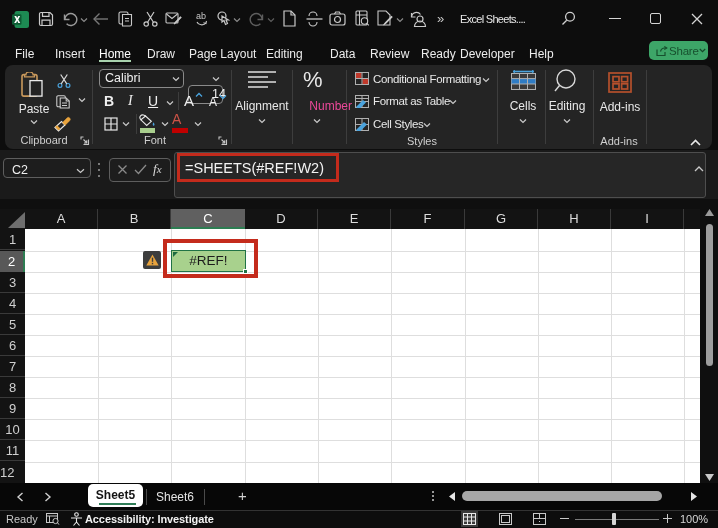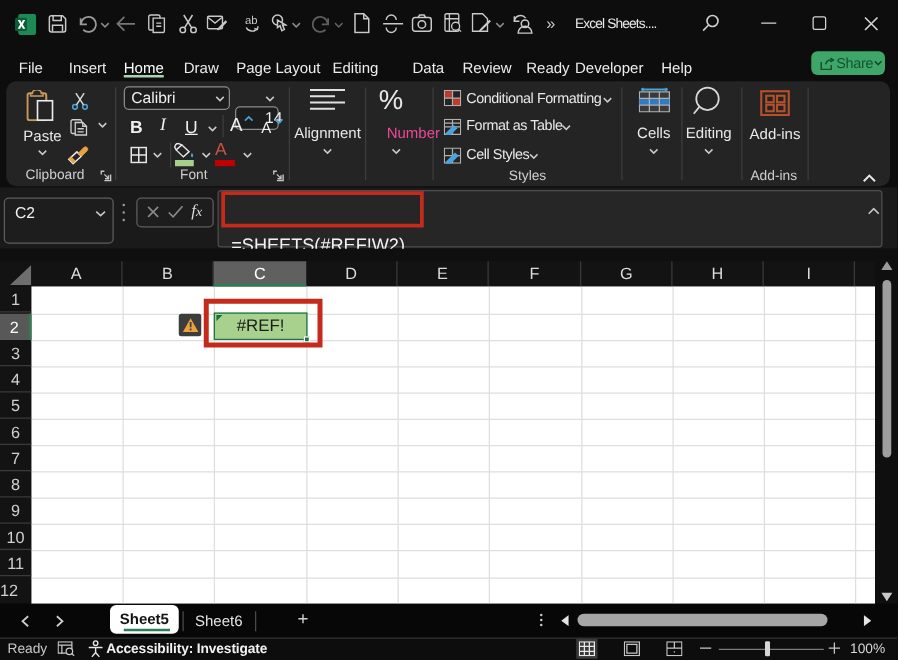--- a/index.html
+++ b/index.html
@@ -338,39 +338,39 @@
   <div class="abs" style="left:584px;top:135px;width:70px;text-align:center;color:#cfcfcf;font-size:11px;">Add-ins</div>
 
   <svg class="abs" style="left:690px;top:139px;" width="11" height="7" viewBox="0 0 11 7" fill="none" stroke="#e8e8e8" stroke-width="1.6">
       <path d="M1 6 l4.5 -4.5 l4.5 4.5"></path>
     </svg>
 
   <div class="abs" id="fbar" style="left:0;top:150px;width:718px;height:49px;background:#1a1a1a;"></div>
 
   <div class="abs" style="left:174px;top:152px;width:532px;height:46px;background:#262626;border:1px solid #4e4e4e;border-radius:3px;"></div>
 
-  <div class="abs" style="left:3px;top:158px;width:88px;height:37px;background:#1d1d1d;border:1px solid #5e5e5e;border-radius:4px;color:#f0f0f0;font-size:12.5px;line-height:22px;padding-left:8px;">C2</div>
+  <div class="abs" style="left:3px;top:158px;width:88px;height:20px;background:#1d1d1d;border:1px solid #5e5e5e;border-radius:4px;color:#f0f0f0;font-size:12.5px;line-height:22px;padding-left:8px;">C2</div>
   <svg class="abs" style="left:76px;top:168px;" width="9" height="6" viewBox="0 0 9 6" fill="none" stroke="#c9c9c9" stroke-width="1.2">
       <path d="M1 1.3 l3.5 3.2 l3.5 -3.2"></path>
     </svg>
 
   <div class="abs" style="left:98px;top:163px;width:2px;height:2px;background:#9a9a9a;border-radius:1px;"></div>
   <div class="abs" style="left:98px;top:169px;width:2px;height:2px;background:#9a9a9a;border-radius:1px;"></div>
   <div class="abs" style="left:98px;top:175px;width:2px;height:2px;background:#9a9a9a;border-radius:1px;"></div>
 
   <div class="abs" style="left:109px;top:158px;width:62px;height:24px;background:#1d1d1d;border:1px solid #5e5e5e;border-radius:4px;"></div>
   <svg class="abs" style="left:117px;top:164px;" width="11" height="11" viewBox="0 0 11 11" stroke="#8a8a8a" stroke-width="1.3" fill="none">
       <path d="M1.5 1.5 l8 8 M9.5 1.5 l-8 8"></path>
     </svg>
   <svg class="abs" style="left:134px;top:164px;" width="13" height="11" viewBox="0 0 13 11" stroke="#8a8a8a" stroke-width="1.3" fill="none">
       <path d="M1 6 l3.5 3.5 L12 1"></path>
     </svg>
   <div class="abs" style="left:153px;top:161px;color:#d8d8d8;font-size:13.5px;font-style:italic;font-family:'Liberation Serif',serif;"><i>f</i><span style="font-size:11px;">x</span></div>
 
-  <div class="abs" style="left:185px;top:160px;color:#f2f2f2;font-size:14.5px;margin-top:29px;">=SHEETS(#REF!W2)</div>
+  <div class="abs" style="left:185px;top:160px;color:#f2f2f2;font-size:14.5px;">=SHEETS(#REF!W2)</div>
 
   <div class="abs" style="left:177px;top:153px;width:162px;height:29px;border:3px solid #c42b1c;"></div>
 
   <svg class="abs" style="left:694px;top:166px;" width="10" height="6" viewBox="0 0 10 6" fill="none" stroke="#c9c9c9" stroke-width="1.3">
       <path d="M1 5 l4 -4 l4 4"></path>
     </svg>
 
   <div class="abs" id="grid" style="left:0;top:199px;width:718px;height:284px;background:#0f0f0f;"></div>
 
   <div class="abs" style="left:25px;top:229px;width:675px;height:254px;background:#ffffff;"></div>

